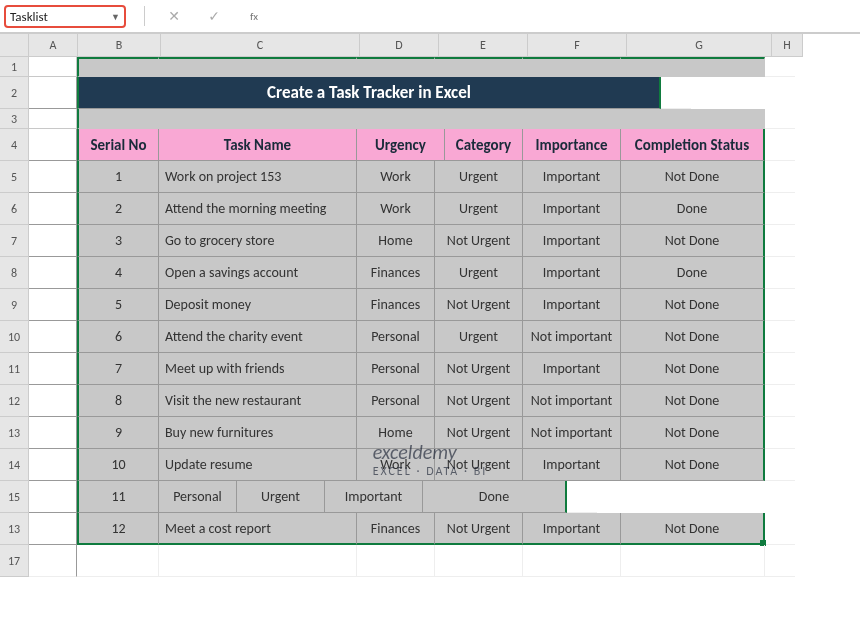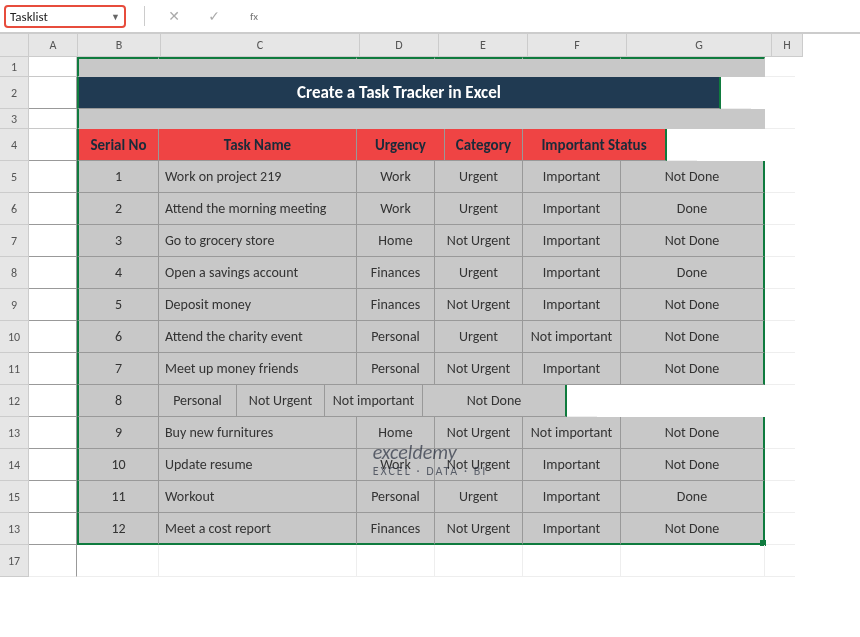--- a/index.html
+++ b/index.html
@@ -23,21 +23,21 @@
 .cE{width:88px}
 .cF{width:98px}
 .cG{width:144px}
 .cH{width:30px}
 .sel-area{background:#c8c8c8}
 .sel-border-top{border-top:2px solid #0f7b3e}
 .sel-border-left{border-left:2px solid #0f7b3e}
 .sel-border-right{border-right:2px solid #0f7b3e}
 .sel-border-bottom{border-bottom:2px solid #0f7b3e}
 .title-merge{background:#203a52;color:#fff;font-weight:bold;font-size:17px;justify-content:center}
-.hdr{background:#ef4444;color:#1a2b3a;font-weight:bold;justify-content:center;font-size:15px}
+.hdr{background:#f9a8d4;color:#1a2b3a;font-weight:bold;justify-content:center;font-size:15px}
 .ctr{justify-content:center}
 .watermark{position:absolute;pointer-events:none;left:50%;top:72%;transform:translate(-50%,-50%);font-size:20px;color:#0f172a;font-style:italic;opacity:.6}
 .watermark small{display:block;font-size:12px;text-align:right;font-style:normal;letter-spacing:2px}
 .select-all{width:28px;height:22px;background:#e6e6e6;border-right:1px solid #ccc;border-bottom:1px solid #ccc}
 .spacer-row .cell{height:20px;border-right:1px solid #c8c8c8;border-bottom:1px solid #c8c8c8}
 .handle{position:absolute;width:6px;height:6px;background:#0f7b3e;right:-3px;bottom:-3px}
 .wrap{position:relative}
 </style>
 </head>
 <body>
@@ -77,21 +77,21 @@
     <div class="cell cD sel-area sel-border-top"></div>
     <div class="cell cE sel-area sel-border-top"></div>
     <div class="cell cF sel-area sel-border-top"></div>
     <div class="cell cG sel-area sel-border-top sel-border-right"></div>
     <div class="cell cH" style="border-right:none;border-bottom:1px solid #eee"></div>
   </div>
 
   <div class="row">
     <div class="rh">2</div>
     <div class="cell cA"></div>
-    <div class="cell title-merge sel-border-left sel-border-right" style="width:644px">Create a Task Tracker in Excel</div>
+    <div class="cell title-merge sel-border-left sel-border-right" style="width:584px">Create a Task Tracker in Excel</div>
     <div class="cell cH" style="border-right:none;border-bottom:1px solid #eee"></div>
   </div>
 
   <div class="row spacer-row">
     <div class="rh">3</div>
     <div class="cell cA"></div>
     <div class="cell cB sel-area sel-border-left"></div>
     <div class="cell cC sel-area"></div>
     <div class="cell cD sel-area"></div>
     <div class="cell cE sel-area"></div>
@@ -100,30 +100,31 @@
     <div class="cell cH" style="border-right:none;border-bottom:1px solid #eee"></div>
   </div>
 
   <div class="row">
     <div class="rh">4</div>
     <div class="cell cA"></div>
     <div class="cell cB hdr sel-border-left">Serial No</div>
     <div class="cell cC hdr">Task Name</div>
     <div class="cell cE hdr">Urgency</div>
     <div class="cell cD hdr">Category</div>
-    <div class="cell cG hdr sel-border-right">Important Status</div>
+    <div class="cell cF hdr">Importance</div>
+    <div class="cell cG hdr sel-border-right">Completion Status</div>
     <div class="cell cH" style="border-right:none;border-bottom:1px solid #eee"></div>
   </div>
 
   <div id="data-rows">
         <div class="row">
           <div class="rh">5</div>
           <div class="cell cA"></div>
           <div class="cell cB sel-area ctr sel-border-left">1</div>
-          <div class="cell cC sel-area">Work on project 219</div>
+          <div class="cell cC sel-area">Work on project 153</div>
           <div class="cell cD sel-area ctr">Work</div>
           <div class="cell cE sel-area ctr">Urgent</div>
           <div class="cell cF sel-area ctr">Important</div>
           <div class="cell cG sel-area ctr sel-border-right" style="position:relative">Not Done</div>
           <div class="cell cH" style="border-right:none;border-bottom:1px solid #eee"></div>
         </div>
         <div class="row">
           <div class="rh">6</div>
           <div class="cell cA"></div>
           <div class="cell cB sel-area ctr sel-border-left">2</div>
@@ -175,31 +176,32 @@
           <div class="cell cD sel-area ctr">Personal</div>
           <div class="cell cE sel-area ctr">Urgent</div>
           <div class="cell cF sel-area ctr">Not important</div>
           <div class="cell cG sel-area ctr sel-border-right" style="position:relative">Not Done</div>
           <div class="cell cH" style="border-right:none;border-bottom:1px solid #eee"></div>
         </div>
         <div class="row">
           <div class="rh">11</div>
           <div class="cell cA"></div>
           <div class="cell cB sel-area ctr sel-border-left">7</div>
-          <div class="cell cC sel-area">Meet up money friends</div>
+          <div class="cell cC sel-area">Meet up with friends</div>
           <div class="cell cD sel-area ctr">Personal</div>
           <div class="cell cE sel-area ctr">Not Urgent</div>
           <div class="cell cF sel-area ctr">Important</div>
           <div class="cell cG sel-area ctr sel-border-right" style="position:relative">Not Done</div>
           <div class="cell cH" style="border-right:none;border-bottom:1px solid #eee"></div>
         </div>
         <div class="row">
           <div class="rh">12</div>
           <div class="cell cA"></div>
           <div class="cell cB sel-area ctr sel-border-left">8</div>
+          <div class="cell cC sel-area">Visit the new restaurant</div>
           <div class="cell cD sel-area ctr">Personal</div>
           <div class="cell cE sel-area ctr">Not Urgent</div>
           <div class="cell cF sel-area ctr">Not important</div>
           <div class="cell cG sel-area ctr sel-border-right" style="position:relative">Not Done</div>
           <div class="cell cH" style="border-right:none;border-bottom:1px solid #eee"></div>
         </div>
         <div class="row">
           <div class="rh">13</div>
           <div class="cell cA"></div>
           <div class="cell cB sel-area ctr sel-border-left">9</div>
@@ -218,21 +220,20 @@
           <div class="cell cD sel-area ctr">Work</div>
           <div class="cell cE sel-area ctr">Not Urgent</div>
           <div class="cell cF sel-area ctr">Important</div>
           <div class="cell cG sel-area ctr sel-border-right" style="position:relative">Not Done</div>
           <div class="cell cH" style="border-right:none;border-bottom:1px solid #eee"></div>
         </div>
         <div class="row">
           <div class="rh">15</div>
           <div class="cell cA"></div>
           <div class="cell cB sel-area ctr sel-border-left">11</div>
-          <div class="cell cC sel-area">Workout</div>
           <div class="cell cD sel-area ctr">Personal</div>
           <div class="cell cE sel-area ctr">Urgent</div>
           <div class="cell cF sel-area ctr">Important</div>
           <div class="cell cG sel-area ctr sel-border-right" style="position:relative">Done</div>
           <div class="cell cH" style="border-right:none;border-bottom:1px solid #eee"></div>
         </div>
         <div class="row">
           <div class="rh">13</div>
           <div class="cell cA"></div>
           <div class="cell cB sel-area ctr sel-border-left sel-border-bottom">12</div>

